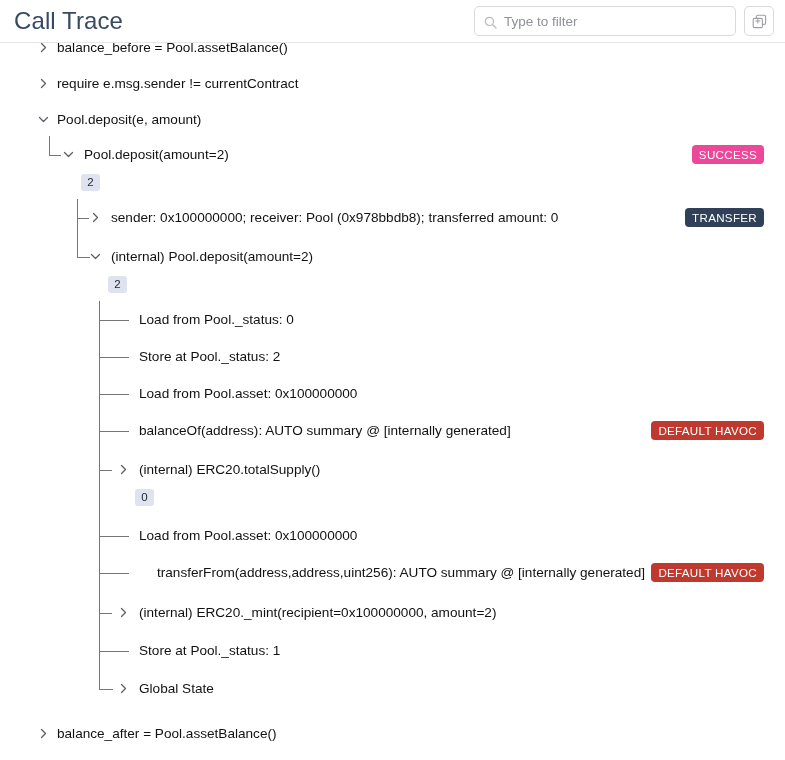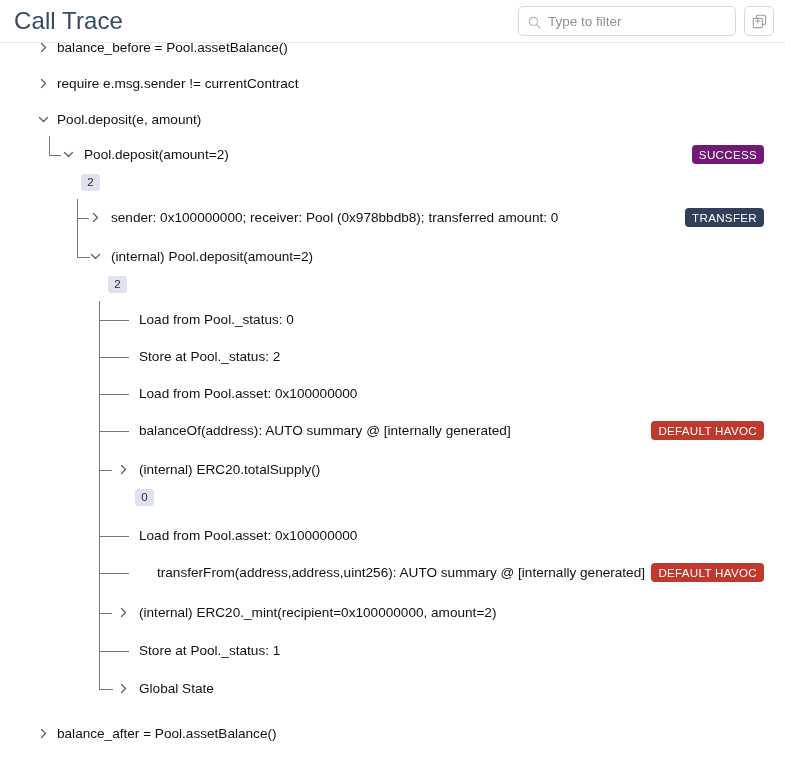--- a/index.html
+++ b/index.html
@@ -39,21 +39,21 @@
   }
   .header-right {
     position: absolute;
     right: 11px;
     top: 6px;
     display: flex;
     align-items: center;
     gap: 8px;
   }
   .search-box {
-    width: 218px;
+    width: 262px;
     height: 30px;
     border: 1px solid #d8dade;
     border-radius: 5px;
     display: flex;
     align-items: center;
     box-sizing: border-box;
     background: #fff;
     padding-left: 9px;
   }
   .search-icon {
@@ -215,21 +215,21 @@
       <span class="row-label" style="position: absolute; left: 57px;">Pool.deposit(e, amount)</span>
     </div>
     <div class="row" style="top: 143px;">
       <span class="chevron" style="left: 62px; top: 5px;">
         <svg width="13" height="13" viewBox="0 0 13 13">
           <path d="M2.5 4.5 L6.5 8.5 L10.5 4.5" fill="none" stroke="#5c6068" stroke-width="1.25" stroke-linecap="round" stroke-linejoin="round"></path>
         </svg>
       </span>
       <span class="row-label" style="position: absolute; left: 84px;">Pool.deposit(amount=2)</span>
     </div>
-    <span class="status-badge" style="background: #701a75; top: 145px; right: 21px;">SUCCESS</span>
+    <span class="status-badge" style="background: #ec4899; top: 145px; right: 21px;">SUCCESS</span>
     <span class="counter-chip" style="background: rgb(223, 226, 239); top: 174px; left: 81px;">2</span>
     <div class="row" style="top: 206px;">
       <span class="chevron" style="left: 89px; top: 5px;">
         <svg width="13" height="13" viewBox="0 0 13 13">
           <path d="M4.5 2.5 L8.5 6.5 L4.5 10.5" fill="none" stroke="#5c6068" stroke-width="1.25" stroke-linecap="round" stroke-linejoin="round"></path>
         </svg>
       </span>
       <span class="row-label" style="position: absolute; left: 111px;">sender: 0x100000000; receiver: Pool (0x978bbdb8); transferred amount: 0</span>
     </div>
     <span class="status-badge" style="background: rgb(47, 64, 88); top: 208px; right: 21px; margin-left: 32px;">TRANSFER</span>

